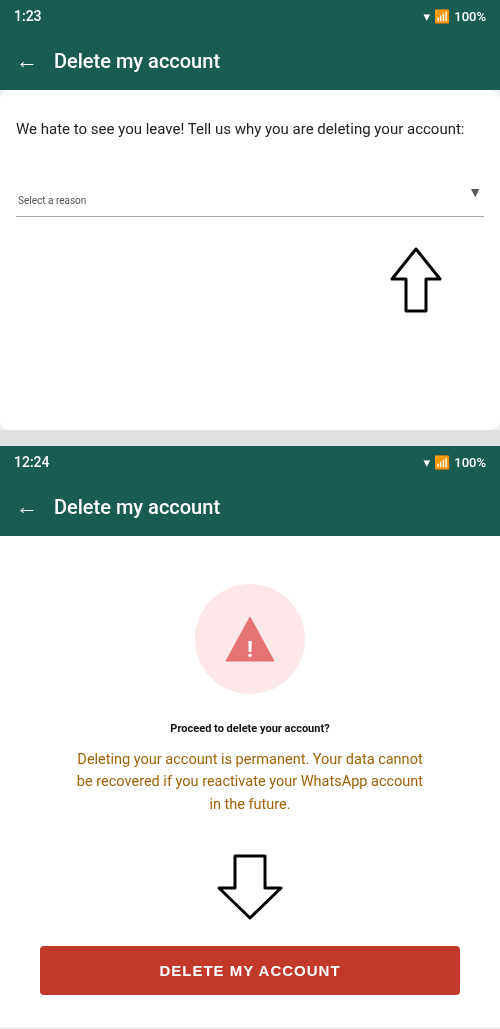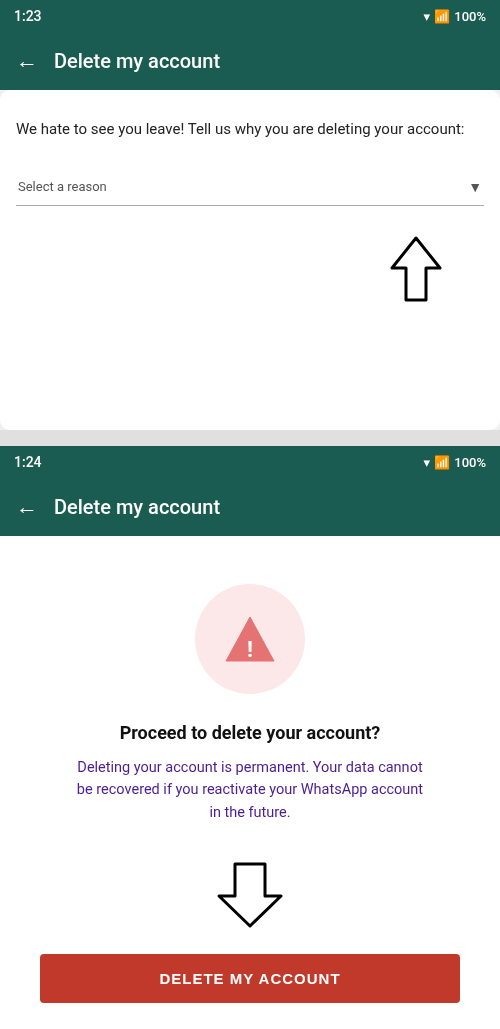--- a/index.html
+++ b/index.html
@@ -66,22 +66,23 @@
     .reason-select {
       display: flex;
       align-items: center;
       justify-content: space-between;
       border-bottom: 1.5px solid #aaa;
       padding: 10px 2px;
       margin-bottom: 28px;
       cursor: pointer;
     }
     .reason-label {
-      font-size: 13px;
+      font-size: 10px;
       color: #555;
+      margin-top: 16px;
     }
     .dropdown-arrow {
       font-size: 14px;
       color: #555;
     }
 
     .improve-input {
       border: none;
       border-bottom: 1.5px solid #aaa;
       width: 100%;
@@ -131,29 +132,29 @@
       align-items: center;
       justify-content: center;
       margin-bottom: 28px;
     }
     .warning-triangle {
       width: 56px;
       height: 56px;
     }
 
     .proceed-title {
-      font-size: 18px;
+      font-size: 11px;
       font-weight: 700;
       color: #111;
       margin-bottom: 14px;
       text-align: center;
     }
     .proceed-desc {
       font-size: 14.5px;
-      color: #4c1d95;
+      color: #a16207;
       text-align: center;
       line-height: 1.55;
       margin-bottom: 36px;
       max-width: 360px;
     }
 
     
     .arrow-down-container {
       margin-bottom: 20px;
     }
@@ -215,21 +216,21 @@
       </svg>
     </div>
   </div>
 </div>
 
 <div class="screen-divider"></div>
 
 <div>
 
   <div class="status-bar">
-    <span>1:24</span>
+    <span>12:24</span>
     <div class="status-right">
       <span>▾</span>
       <span>📶</span>
       <span>100%</span>
     </div>
   </div>
 
   <div class="toolbar">
     <span class="back-arrow">←</span>
     <span class="toolbar-title">Delete my account</span>

